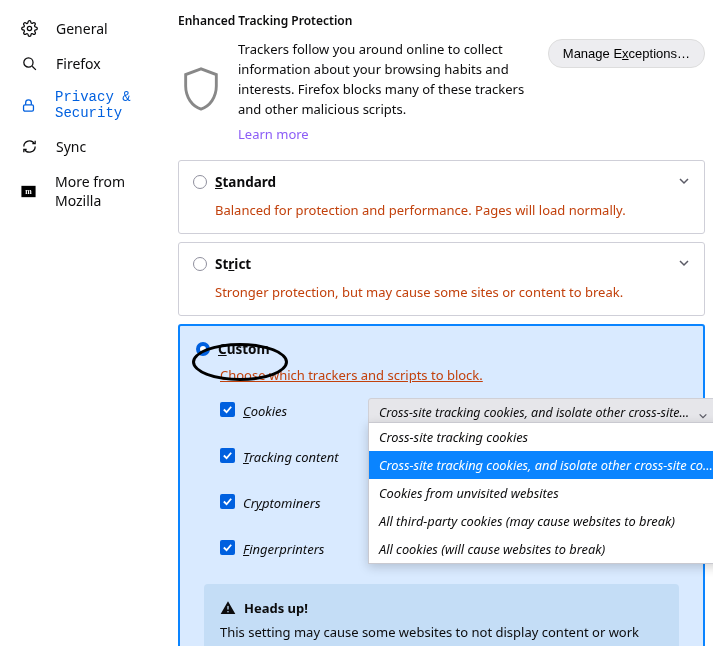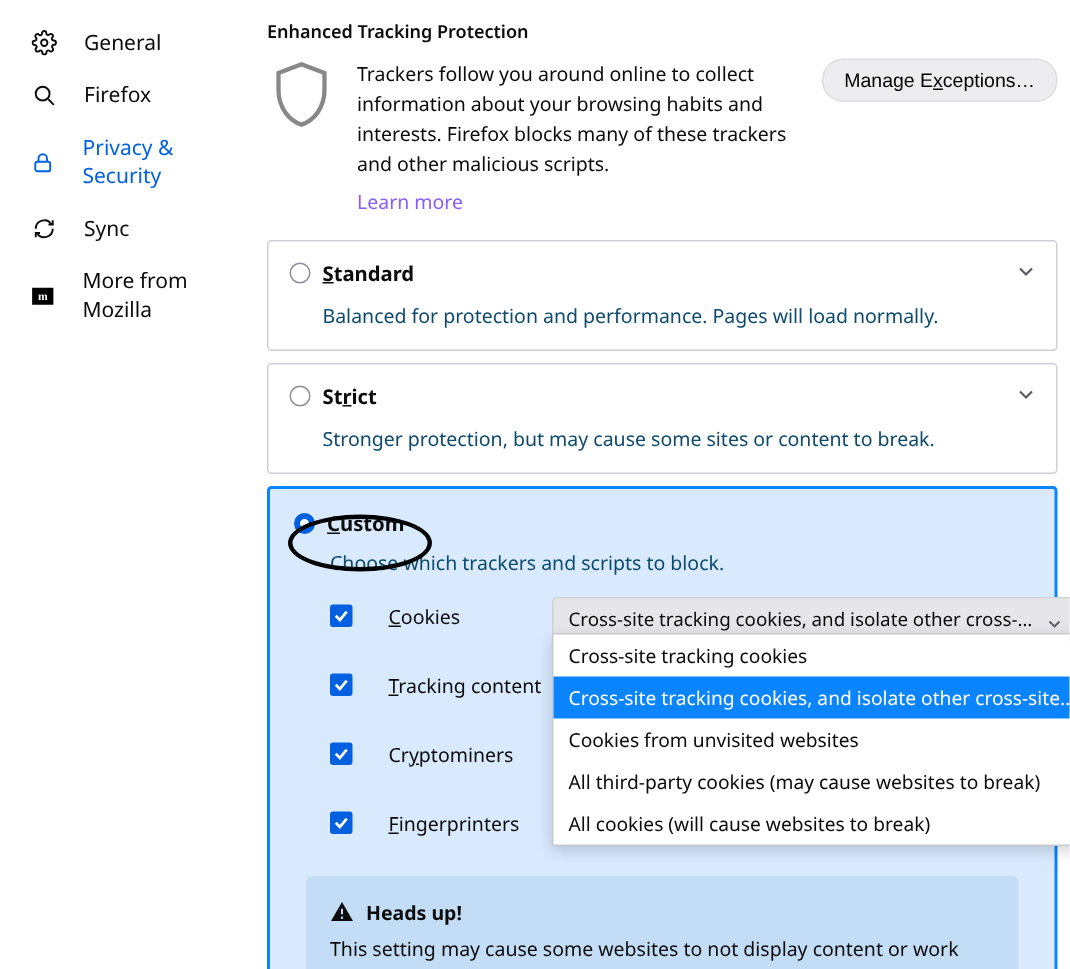--- a/index.html
+++ b/index.html
@@ -1,37 +1,37 @@
 <!DOCTYPE html>
 <html><head>
 <meta charset="utf-8">
 <style>
 * { box-sizing: border-box; margin: 0; padding: 0; }
 body { font-family: "Segoe UI", system-ui, -apple-system, sans-serif; font-size: 13px; color: #0c0c0d; background: #fff; width: 713px; height: 646px; overflow: hidden; display: flex; }
 .sidebar { width: 176px; padding: 10px 0 10px 6px; flex-shrink: 0; }
 .sb-item { display: flex; align-items: center; gap: 18px; padding: 7px 8px; cursor: pointer; border-radius: 4px; margin: 2px 6px; font-size: 14px; }
-.sb-item.active { color: #0060df; }
+.sb-item.active { color: #0060df; font-family: Liberation Mono, monospace; }
 .sb-item .icon { width: 18px; height: 18px; display: inline-flex; align-items: center; justify-content: center; }
 .sb-item svg { width: 17px; height: 17px; }
 .content { flex: 1; padding: 12px 8px 12px 2px; overflow: visible; }
 h2.title { font-size: 12px; font-weight: 600; margin-bottom: 10px; }
-.intro { display: flex; align-items: flex-start; gap: 14px; margin-bottom: 16px; position: relative; }
+.intro { display: flex; align-items: center; gap: 14px; margin-bottom: 16px; position: relative; }
 .shield { width: 46px; height: 52px; flex-shrink: 0; }
 .intro-text { font-size: 13px; line-height: 1.55; color: #0c0c0d; max-width: 300px; }
 .learn { color: #8b5cf6; cursor: pointer; display: inline-block; margin-top: 4px; }
 .manage-btn { position: absolute; right: 0; top: 0; background: #ededf0; border: 1px solid #ddd; padding: 6px 14px; font-size: 13px; cursor: pointer; border-radius: 14px; }
 .opt-card { border: 1px solid #cfcfd8; border-radius: 3px; padding: 12px 16px 14px 14px; margin-bottom: 8px; position: relative; }
 .opt-card.custom { border: 2px solid #0a84ff; background: #d9eaff; padding: 14px 16px 18px 16px; }
 .opt-head { display: flex; align-items: center; gap: 8px; font-weight: 700; font-size: 13.5px; }
 .radio { appearance: none; width: 14px; height: 14px; border-radius: 50%; border: 1.5px solid #8f8f9d; background: #fff; display: inline-block; position: relative; }
 .radio.checked { border: 4px solid #0060df; }
-.opt-desc { font-size: 13px; color: #0c4a6e; margin-top: 10px; margin-left: 22px; }
+.opt-desc { font-size: 13px; color: #c2410c; margin-top: 10px; margin-left: 22px; }
 .chev { position: absolute; right: 14px; top: 12px; width: 12px; height: 12px; }
-.opt-card.custom .opt-desc { margin-left: 24px; margin-top: 8px; }
-.chk-row { display: flex; align-items: center; gap: 24px; margin-left: 24px; margin-top: 18px; position: relative; }
+.opt-card.custom .opt-desc { margin-left: 24px; margin-top: 8px; text-decoration: underline; }
+.chk-row { display: flex; gap: 8px; margin-left: 24px; margin-top: 18px; position: relative; font-style: italic; }
 .chk { width: 15px; height: 15px; background: #0060df; color: #fff; display: inline-flex; align-items: center; justify-content: center; border-radius: 2px; }
 .chk svg { width: 11px; height: 11px; }
 .chk-label { font-size: 13px; }
 .chk-label .ul { text-decoration: underline; }
 .cookies-select-wrap { position: absolute; left: 148px; top: -4px; width: 349px; }
 .cookies-select { width: 100%; background: #e6e6ea; border: 1px solid #d0d0d6; padding: 5px 24px 5px 10px; font-size: 12.5px; color: #0c0c0d; cursor: pointer; border-radius: 3px; position: relative; white-space: nowrap; overflow: hidden; text-overflow: ellipsis; }
 .sel-arrow { position: absolute; right: 8px; top: 9px; width: 10px; height: 10px; }
 .dropdown { position: absolute; top: 24px; left: 0; width: 360px; background: #fff; border: 1px solid #c9c9d0; box-shadow: 0 3px 10px rgba(0,0,0,.18); z-index: 50; }
 .dd-item { padding: 5px 10px; font-size: 12.8px; cursor: pointer; white-space: nowrap; overflow: hidden; text-overflow: ellipsis; }
 .dd-item.sel { background: #0a84ff; color: #fff; }

